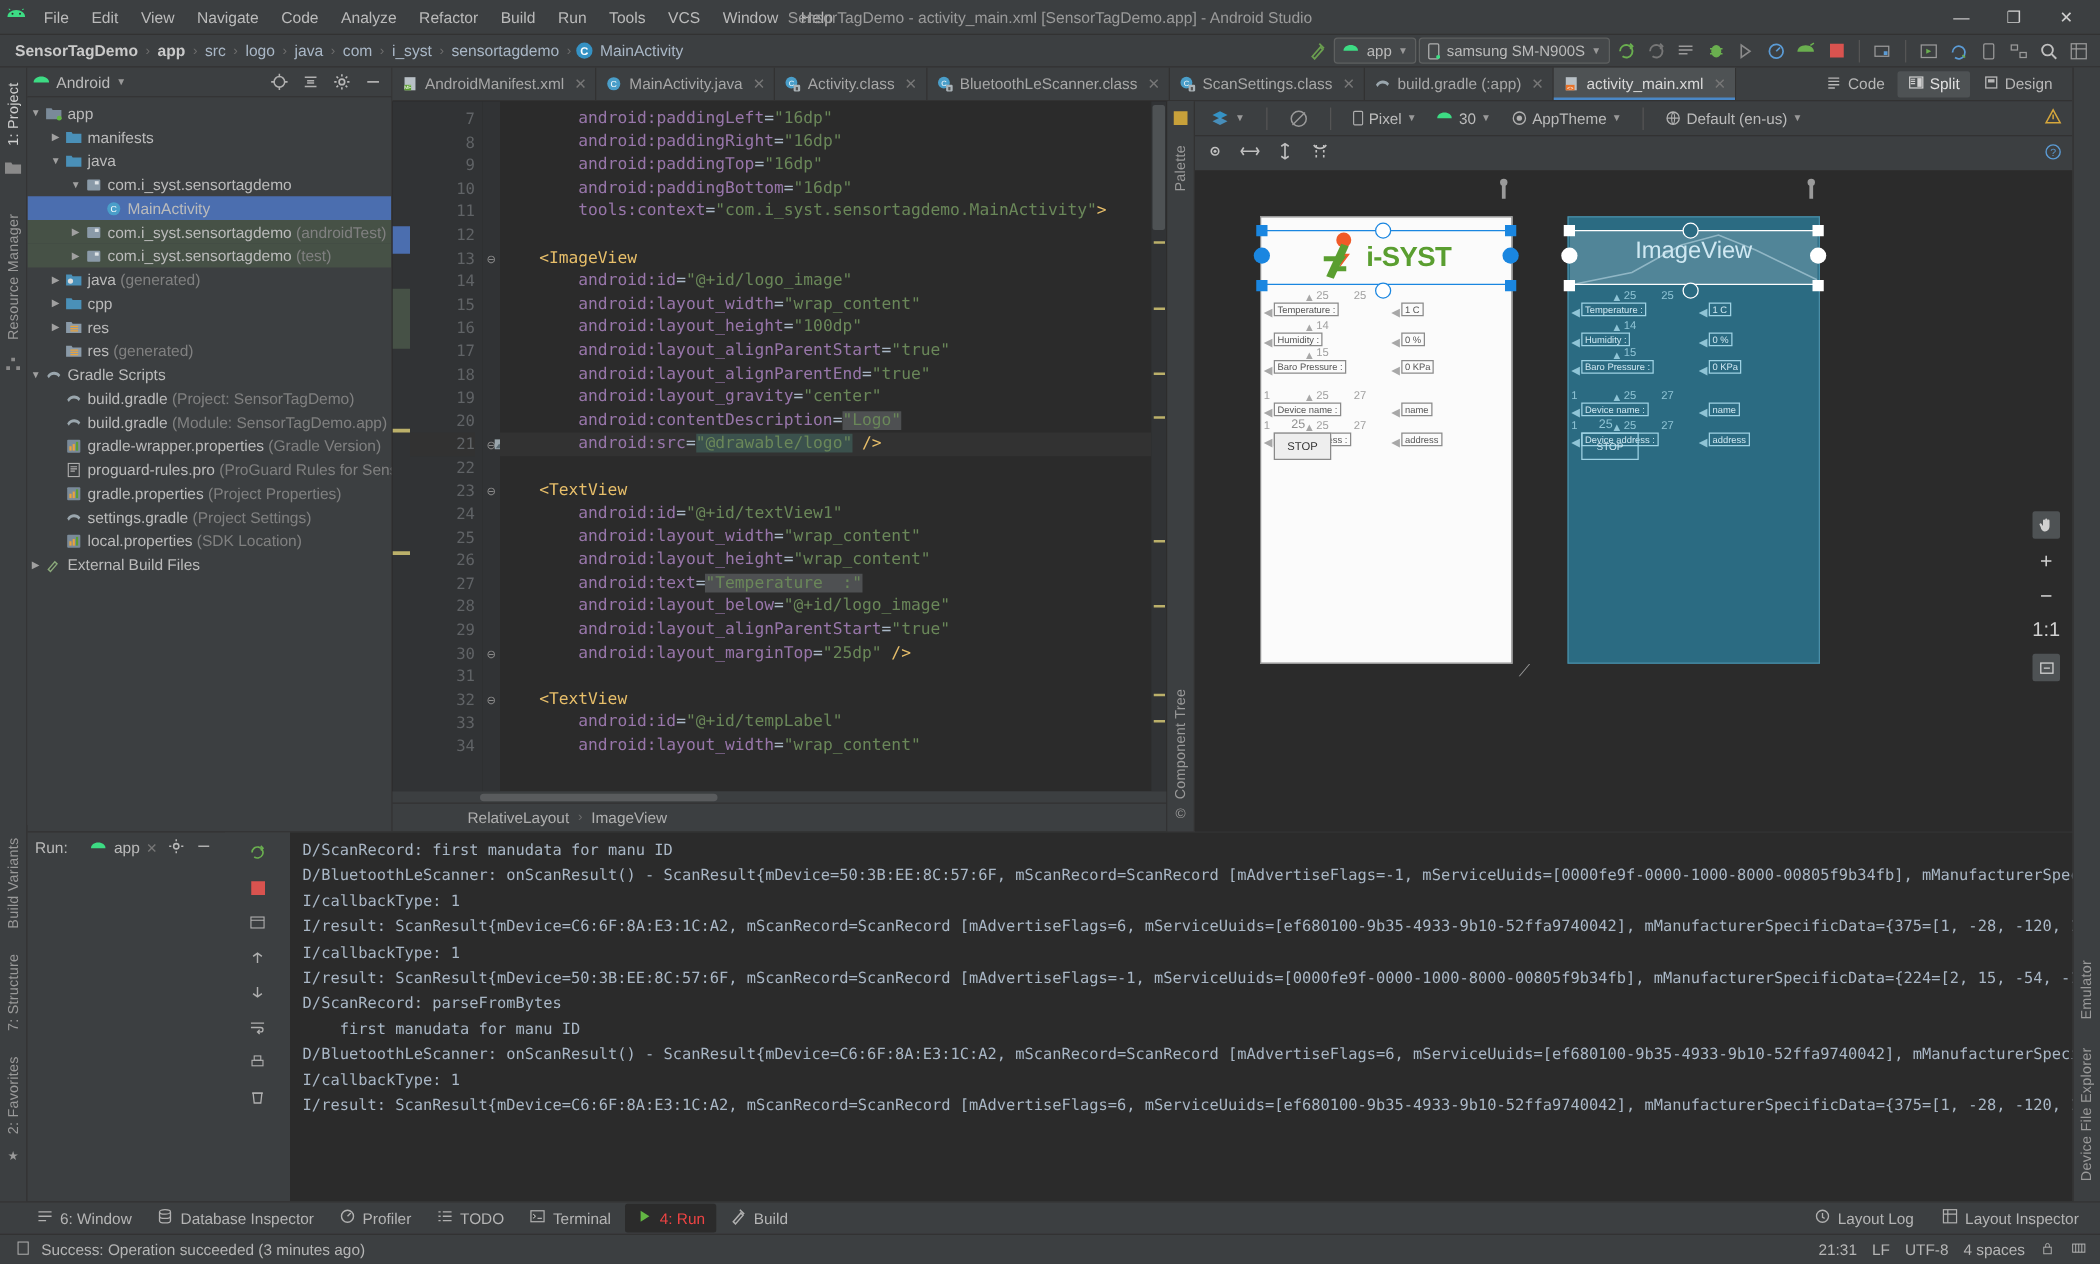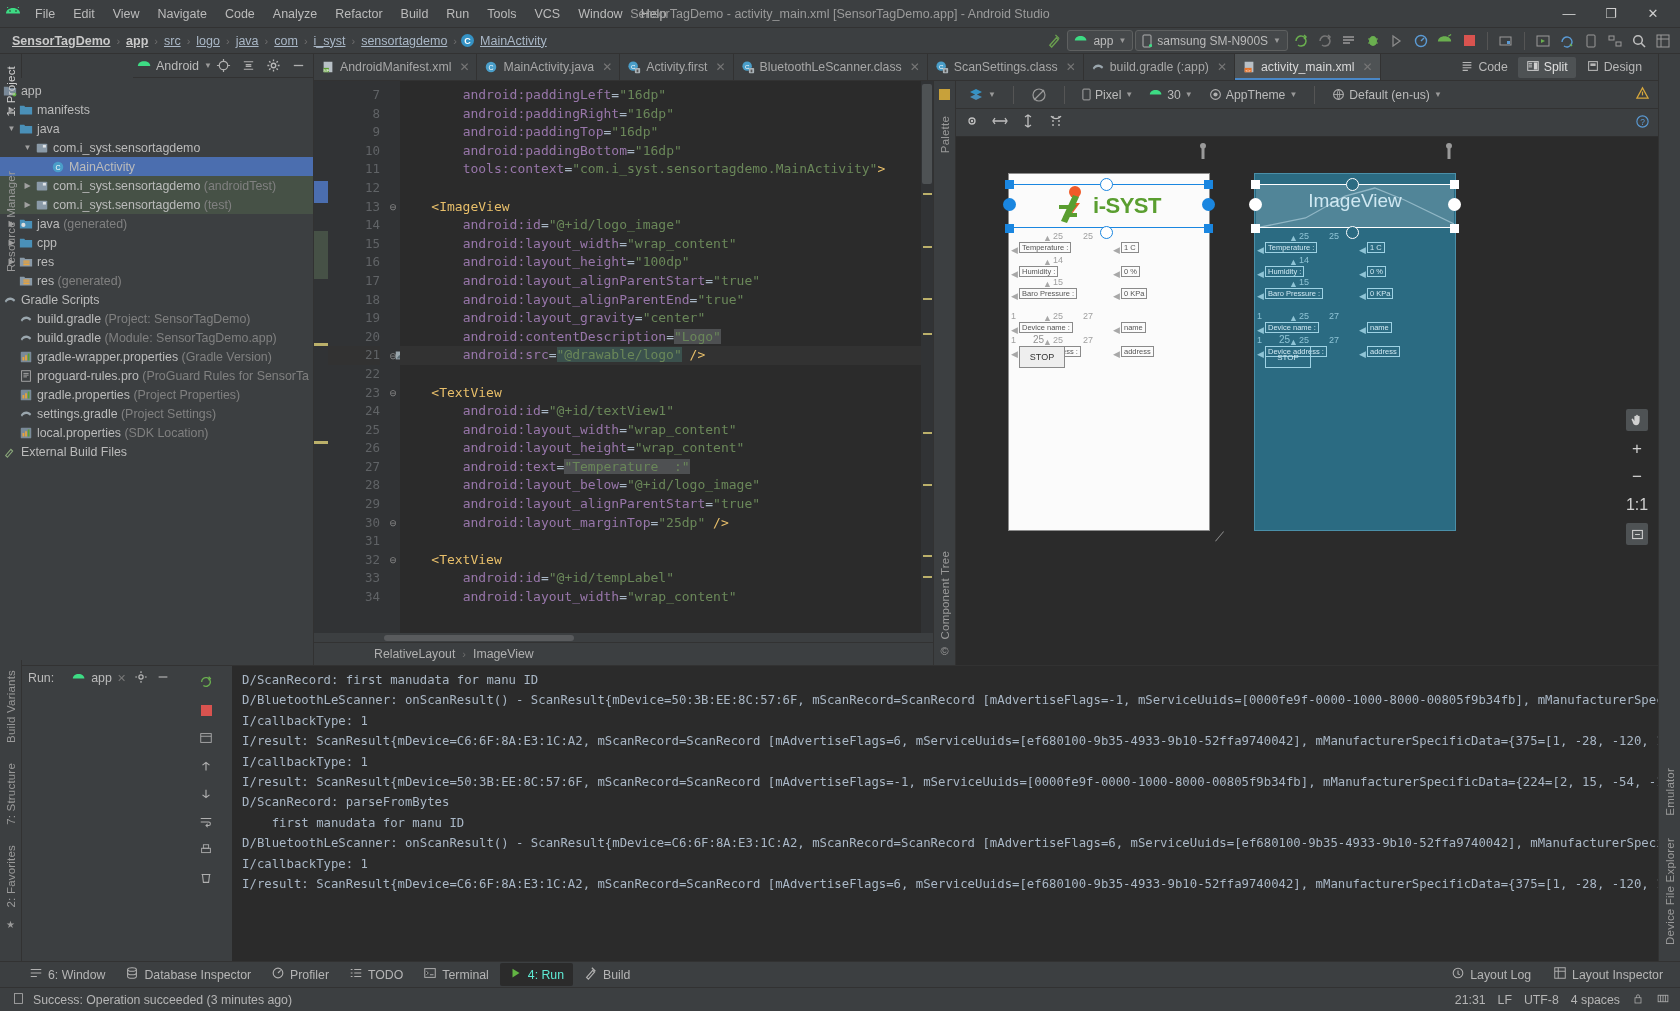--- a/index.html
+++ b/index.html
@@ -26,21 +26,21 @@
     font-size: 12.5px; pointer-events: none;
   }
   .win-ctrl { margin-left: auto; display: flex; align-items: center; padding-right: 6px; z-index: 2; }
   .win-btn { width: 42px; height: 26px; display: flex; align-items: center; justify-content: center; color: #cfcfcf; font-size: 13px; }
 
   
   .navbar {
     height: 26px; background: #3c3f41; display: flex; align-items: center;
     padding-left: 10px; border-bottom: 1px solid #323232; flex: 0 0 26px; position: relative;
   }
-  .crumb { color: #a9b7c6; font-size: 12.5px; padding: 0 2px; text-decoration: underline; }
+  .crumb { color: #a9b7c6; font-size: 12.5px; padding: 0 2px; }
   .crumb.bold { font-weight: bold; color: #c9c9c9; }
   .crumb-sep { color: #6e6e6e; padding: 0 4px; font-size: 11px; }
   .crumb-ic {
     width: 13px; height: 13px; border-radius: 50%; background: #3592c4; color: #fff;
     font-size: 9px; display: inline-flex; align-items: center; justify-content: center;
     margin-right: 4px; font-weight: bold;
   }
   .toolbar-right { margin-left: auto; display: flex; align-items: center; gap: 2px; padding-right: 6px; }
   .tbtn { width: 22px; height: 20px; display: flex; align-items: center; justify-content: center; border-radius: 3px; }
   .combo {
@@ -54,21 +54,21 @@
 
   
   .left-strip {
     width: 22px; background: #3c3f41; border-right: 1px solid #323232;
     display: flex; flex-direction: column; align-items: center; padding-top: 6px; flex: 0 0 22px;
   }
   .vlabel { writing-mode: vertical-rl; transform: rotate(180deg); font-size: 11.5px; color: #9a9a9a; padding: 6px 0; letter-spacing: .2px; }
   .vlabel.sel { color: #d0d0d0; }
 
   
-  .project-panel { width: 292px; background: #3c3f41; display: flex; flex-direction: column; border-right: 1px solid #323232; flex: 0 0 292px; align-items: flex-end; }
+  .project-panel { width: 292px; background: #3c3f41; display: flex; flex-direction: column; border-right: 1px solid #323232; flex: 0 0 292px; }
   .pp-head { height: 24px; display: flex; align-items: center; background: #3c3f41; padding: 0 4px; border-bottom: 1px solid #323232; }
   .pp-title { font-size: 12.5px; color: #bbb; margin-left: 4px; }
   .pp-head-icons { margin-left: auto; display: flex; align-items: center; gap: 3px; }
   .tree { flex: 1; background: #3c3f41; padding-top: 3px; overflow: hidden; font-size: 12.4px; }
   .trow { height: 19px; display: flex; align-items: center; white-space: nowrap; padding-right: 4px; }
   .trow.selected { background: #4b6eaf; }
   .trow.testgroup { background: #465146; }
   .twist { width: 13px; text-align: center; color: #a0a0a0; font-size: 8px; flex: 0 0 13px; }
   .tlabel { color: #bbbbbb; }
   .tdim { color: #808080; }
@@ -141,21 +141,21 @@
   .console {
     flex: 1; background: #2b2b2b; font-family: "DejaVu Sans Mono", monospace; font-size: 12.3px;
     line-height: 20.4px; color: #a9b7c6; padding: 4px 6px 0 10px; white-space: pre; overflow: hidden;
   }
   .run-hscroll { height: 10px; background: #3c3f41; position: relative; }
   .run-hscroll-thumb { position:absolute; left: 88px; top: 2px; height: 6px; width: 700px; background: #5a5c5e; border-radius: 3px; }
 
   
   .bottombar { height: 26px; background: #3c3f41; display: flex; align-items: center; padding-left: 20px; gap: 2px; flex: 0 0 26px; border-top:1px solid #323232;}
   .bb-item { display:flex; align-items:center; gap:5px; padding: 3px 9px; font-size:12.3px; color:#b5b5b5; border-radius:2px;}
-  .bb-item.active { background:#2b2b2b; color:#5eead4; }
+  .bb-item.active { background:#2b2b2b; color:#ef4444; }
   .bb-right { margin-left:auto; display:flex; align-items:center; gap:4px; padding-right:8px;}
   .statusbar { height: 24px; background: #3c3f41; display: flex; align-items: center; padding-left: 12px; gap: 8px; font-size: 12.3px; color: #b5b5b5; flex: 0 0 24px; border-top:1px solid #323232;}
   .sb-right { margin-left:auto; display:flex; align-items:center; gap:12px; padding-right:10px; }
 
   .far-right-strip { width: 22px; background:#3c3f41; position:absolute; right:0; top:54px; bottom:50px; display:flex; flex-direction:column; align-items:center; padding-top:4px; border-left:1px solid #323232;}
 </style>
 </head>
 <body>
 
 <div class="app">
@@ -634,21 +634,21 @@
           </div>
           <div class="tab">
             <span class="tab-ic">
               <svg width="14" height="14" viewBox="0 0 16 16">
                 <circle cx="7" cy="7" r="5.4" fill="#4a9ec9"></circle>
                 <text x="7" y="10" font-size="7" fill="#fff" text-anchor="middle" font-family="Liberation Sans">C</text>
                 <rect x="9" y="9" width="6" height="6" rx="1" fill="#aab3b8"></rect>
                 <rect x="11" y="11" width="2" height="3" fill="#555"></rect>
               </svg>
             </span>
-            <span>Activity.first</span>
+            <span>Activity.class</span>
             <span class="x">✕</span>
           </div>
           <div class="tab">
             <span class="tab-ic">
               <svg width="14" height="14" viewBox="0 0 16 16">
                 <circle cx="7" cy="7" r="5.4" fill="#4a9ec9"></circle>
                 <text x="7" y="10" font-size="7" fill="#fff" text-anchor="middle" font-family="Liberation Sans">C</text>
                 <rect x="9" y="9" width="6" height="6" rx="1" fill="#aab3b8"></rect>
                 <rect x="11" y="11" width="2" height="3" fill="#555"></rect>
               </svg>

